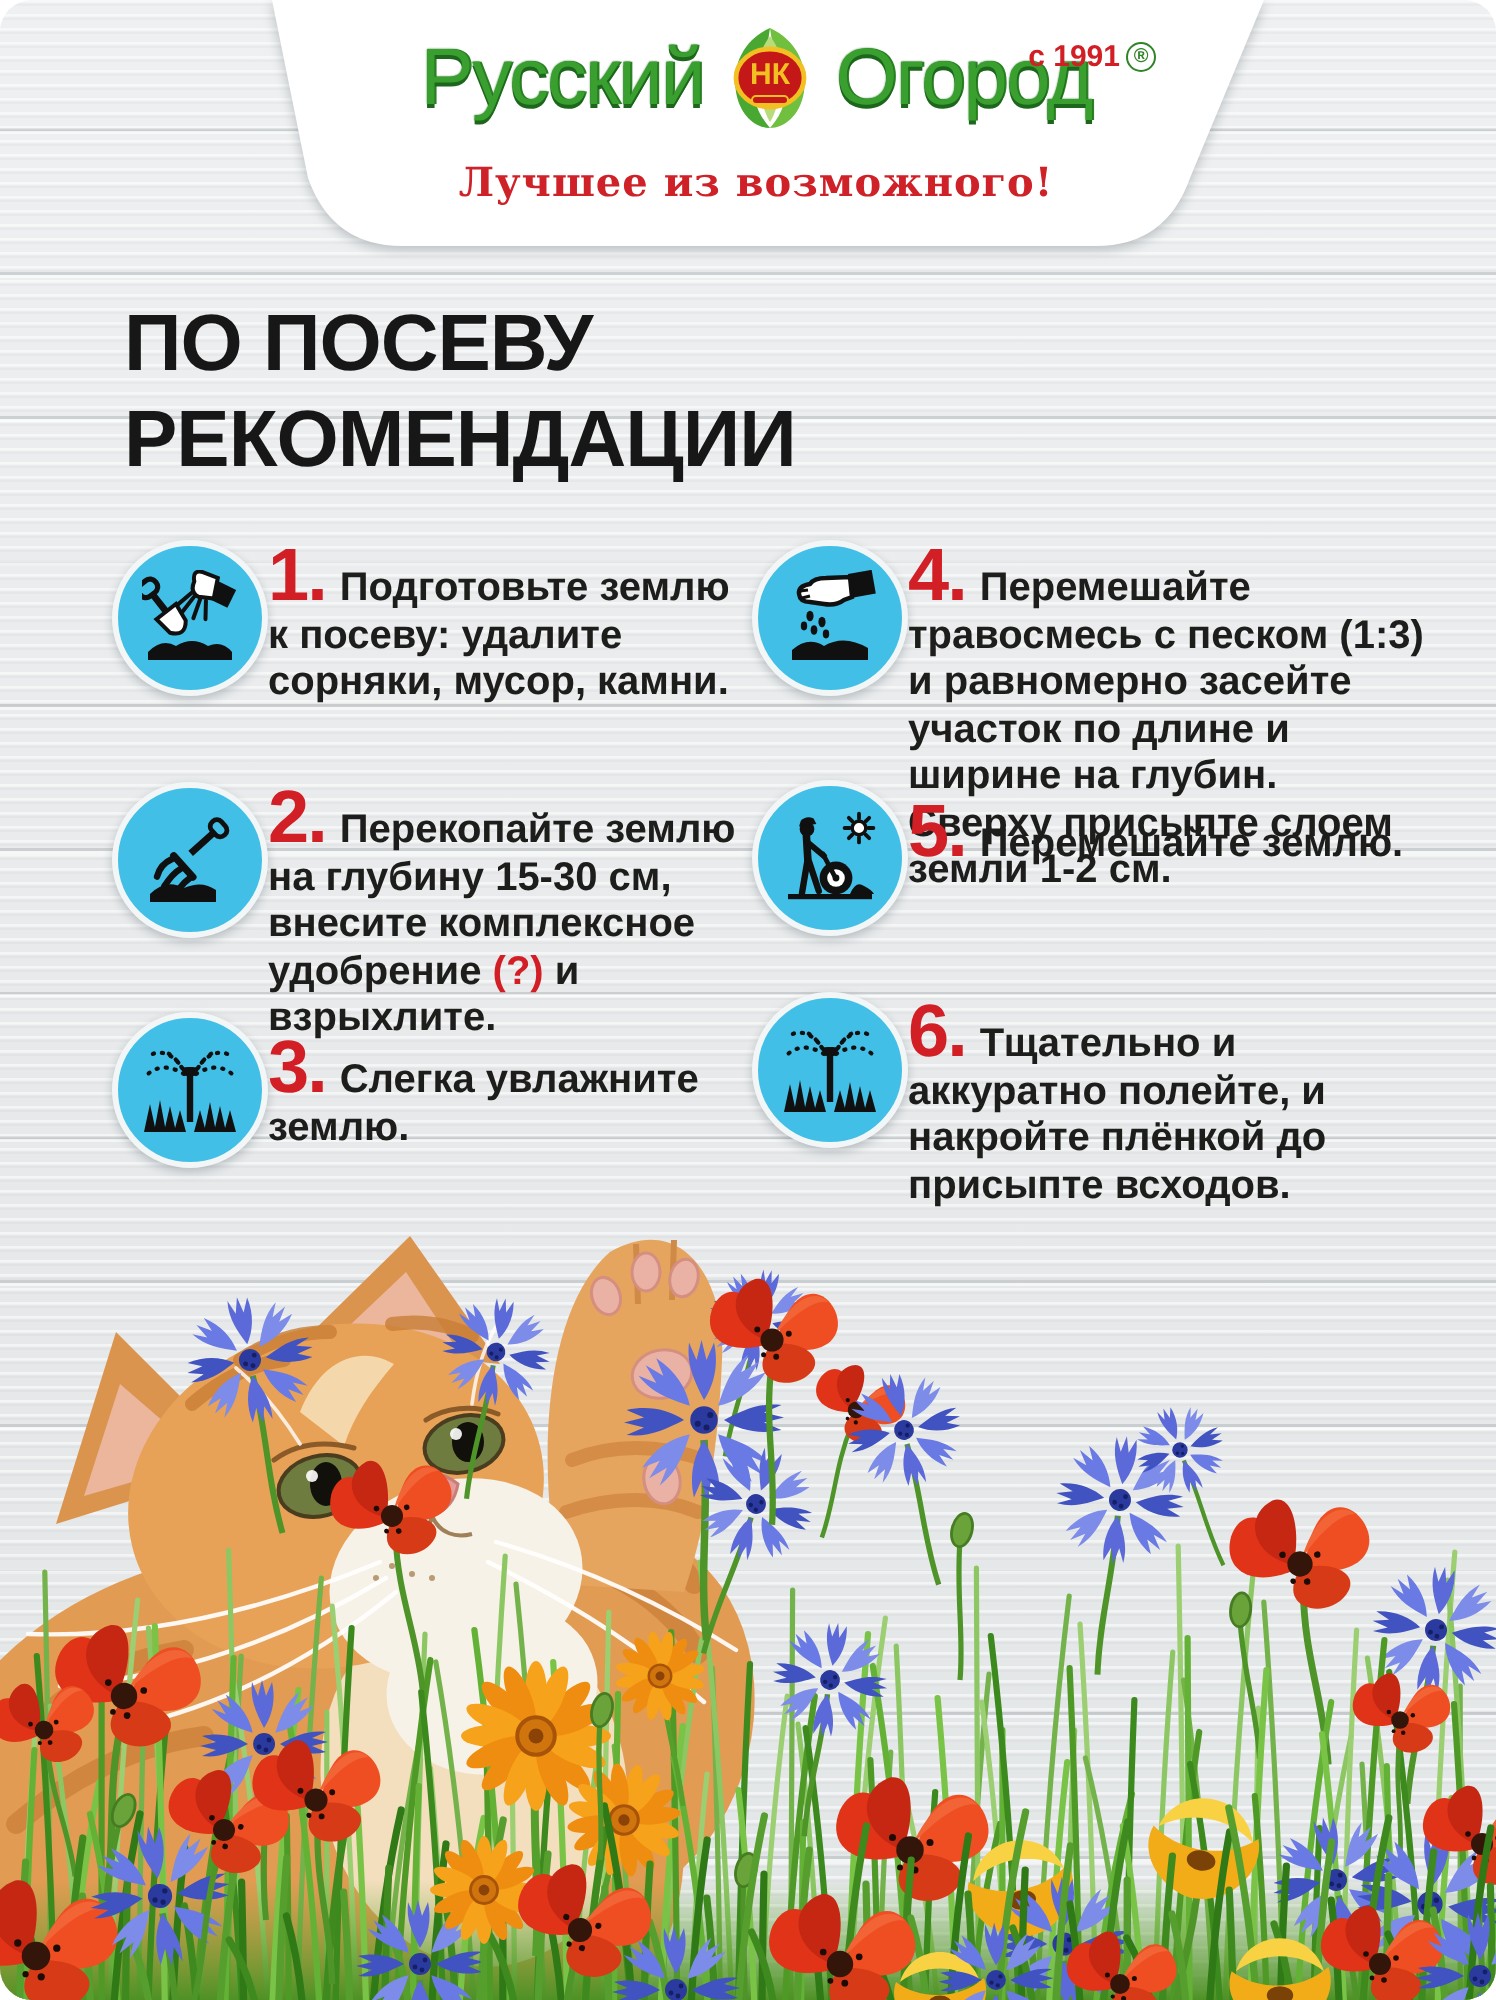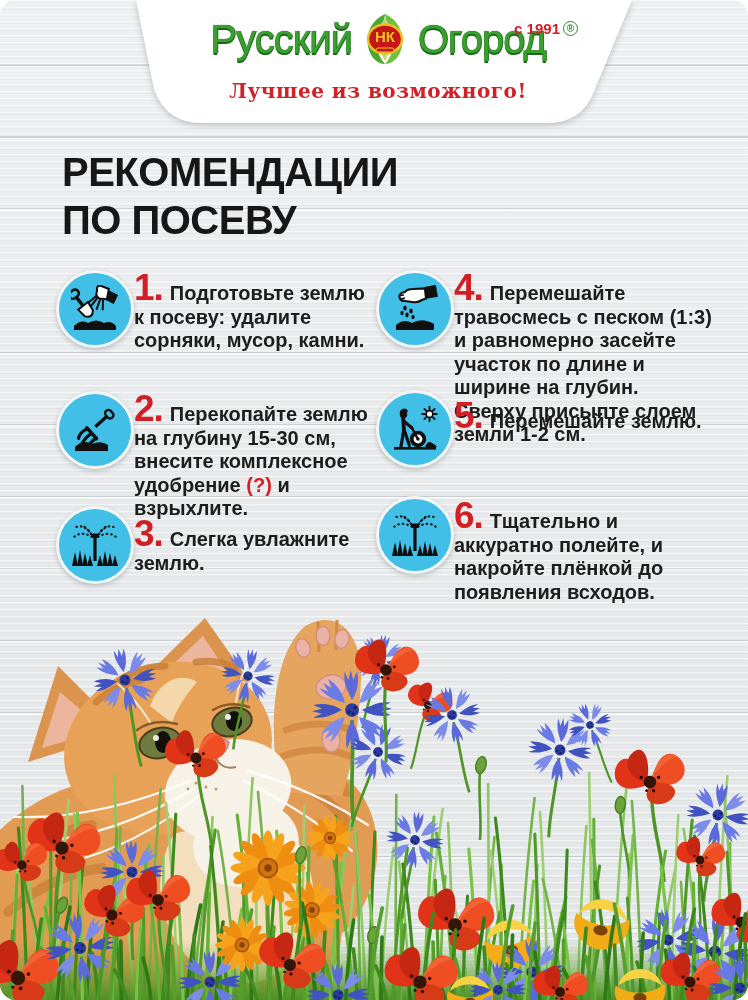--- a/index.html
+++ b/index.html
@@ -66,22 +66,22 @@
         <ellipse cx="27" cy="27" rx="17" ry="14.5" fill="#c41818" stroke="#f2c022" stroke-width="2.4"></ellipse>
         <text x="27" y="30" text-anchor="middle" font-family="Liberation Sans,sans-serif" font-size="15" font-weight="bold" fill="#f2c022">НК</text>
         <rect x="18" y="36" width="18" height="4" rx="2" fill="#c41818" stroke="#f2c022" stroke-width="1"></rect>
       </svg>
       <span class="brand-word">Огород</span>
     </div>
     <div class="tagline">Лучшее из возможного!</div>
   </div>
 
   <div class="page-title">
+    <div>ПО ПОСЕВУ</div>
     <div>РЕКОМЕНДАЦИИ</div>
-    <div>ПО ПОСЕВУ</div>
   </div>
 
   <div class="step" style="left:56px;top:270px;">
     <div class="bubble">
       <svg width="48" height="48" viewBox="0 0 48 48">
         <path d="M3,41 Q10,34 17,38 Q25,33 33,38 Q40,35 45,41 L45,45 L3,45 Z" fill="#101010"></path>
         <g transform="translate(13,22) rotate(-38)">
           <rect x="-5" y="-20" width="10" height="7.5" rx="3.5" fill="none" stroke="#101010" stroke-width="2.6"></rect>
           <rect x="-1.7" y="-13.5" width="3.4" height="12.5" fill="#101010"></rect>
           <path d="M-6.2,-1.5 L6.2,-1.5 L5,8 Q0,14.5 -5,8 Z" fill="#ffffff" stroke="#101010" stroke-width="2"></path>
@@ -233,21 +233,21 @@
           <path d="M21,14 C15,5 8,3 2,8"></path>
           <path d="M21,16 C13,11 6,12 1,18"></path>
           <path d="M27,14 C33,5 40,3 46,8"></path>
           <path d="M27,16 C35,11 42,12 47,18"></path>
           <path d="M20,13 C17,8 14,6 10,4"></path>
           <path d="M28,13 C31,8 34,6 38,4"></path>
         </g>
       </svg>
     </div>
     <div class="stext" style="width:260px;margin-top:8px;">
-      <span class="snum">6.</span><span>Тщательно и аккуратно полейте, и накройте плёнкой до появления всходов.</span><span class="red"></span><span></span>
+      <span class="snum">6.</span><span>Тщательно и аккуратно полейте, и накройте плёнкой до присыпте всходов.</span><span class="red"></span><span></span>
     </div>
   </div>
 
   <svg class="meadow" width="748" height="390" viewBox="0 0 748 390">
     <defs>
       <linearGradient id="gw" x1="0" y1="0" x2="0" y2="1">
         <stop offset="0" stop-color="#65a834" stop-opacity="0"></stop>
         <stop offset="1" stop-color="#4e9125"></stop>
       </linearGradient>
       <g id="f-poppy">

